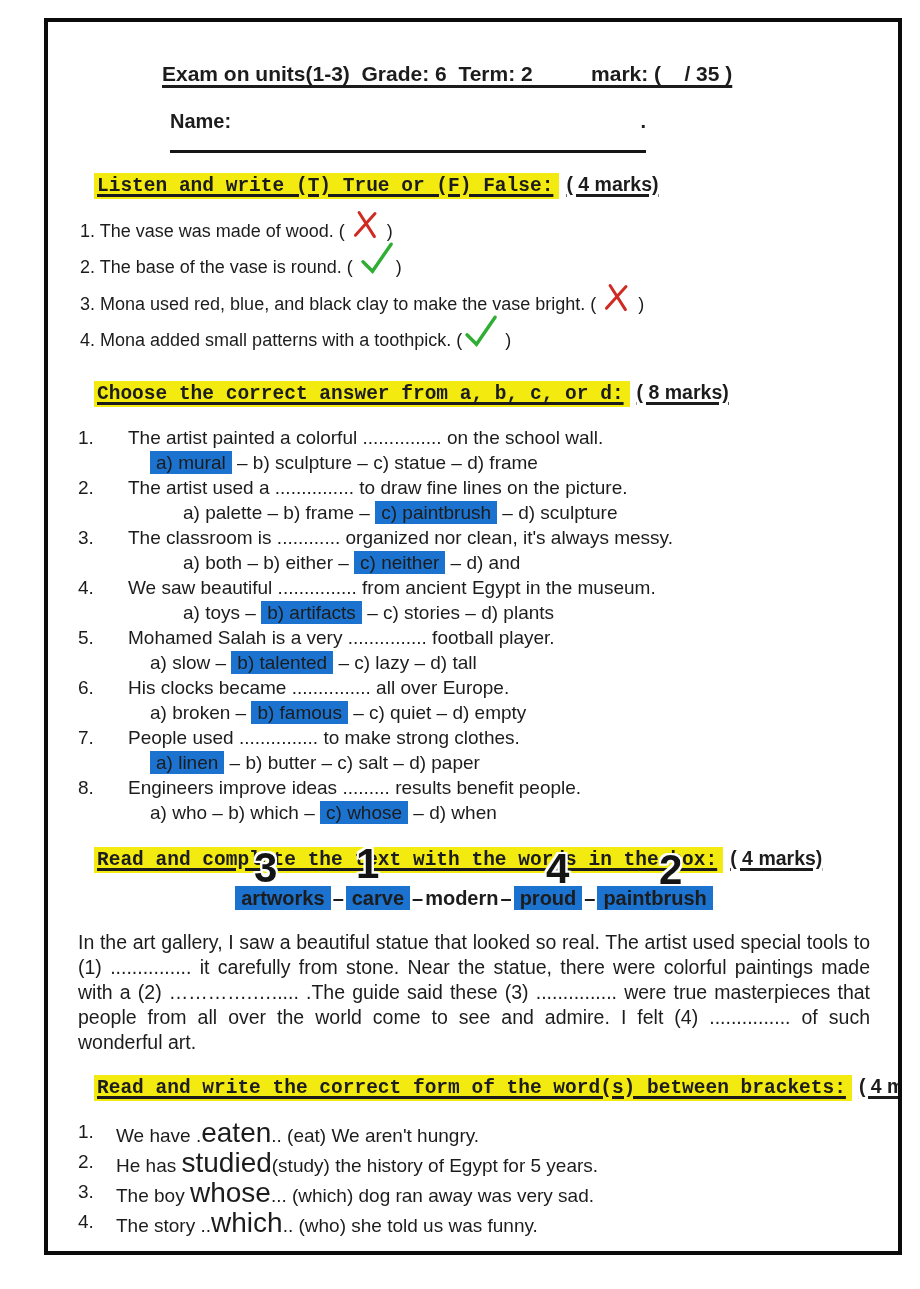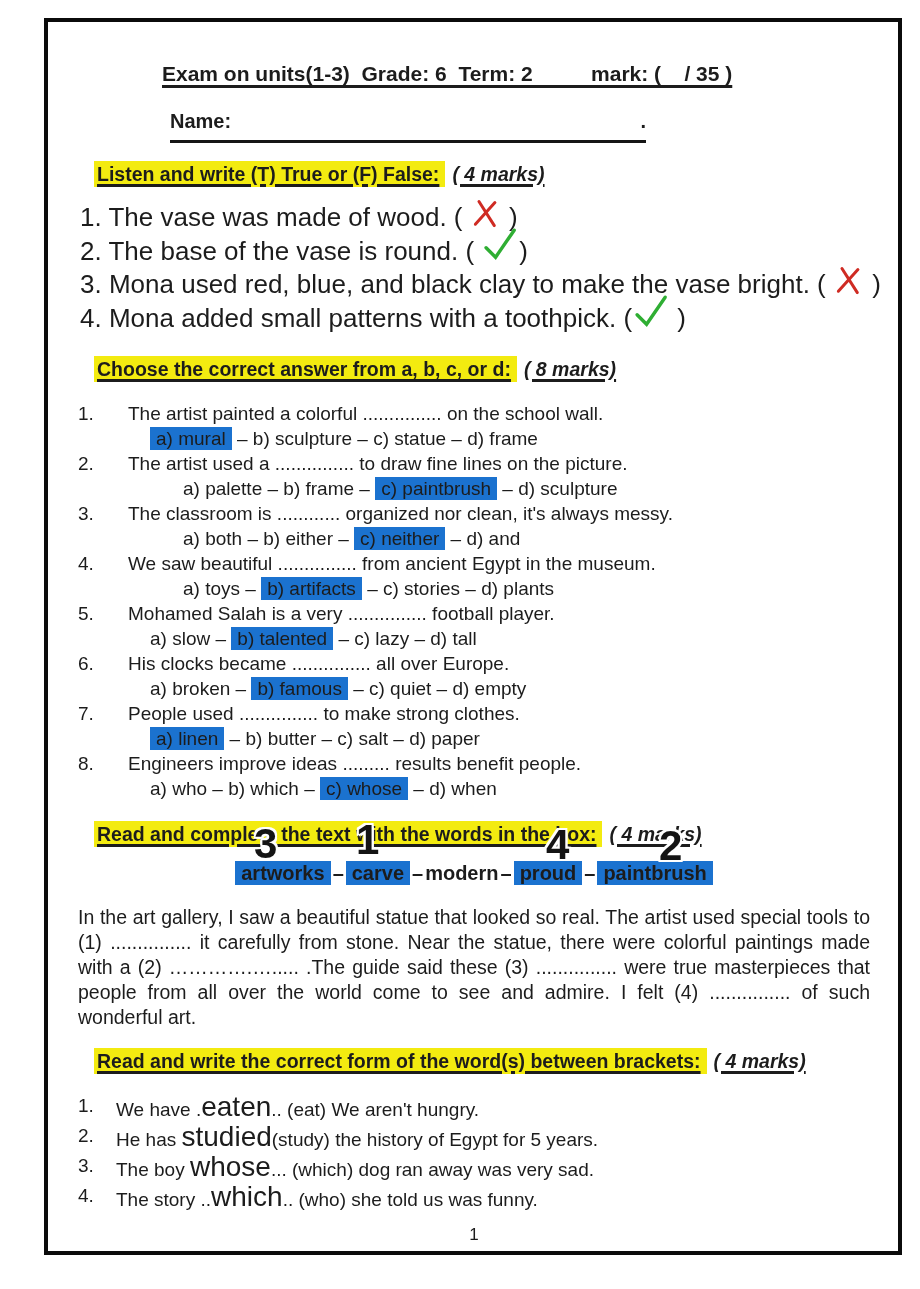--- a/index.html
+++ b/index.html
@@ -5,30 +5,30 @@
   html,body{margin:0;padding:0;background:#ffffff;}
   body{width:920px;height:1289px;position:relative;font-family:"Liberation Sans",sans-serif;color:#1c1c1c;-webkit-font-smoothing:antialiased;}
   .page{position:absolute;left:44px;top:18px;width:850px;height:1229px;border:4px solid #0b0b0b;background:#fff;overflow:hidden;}
   .content{padding:0 28px 0 30px;}
 
   .title{font-weight:bold;font-size:21px;margin:40px 0 0 84px;white-space:pre;
          text-decoration:underline;text-decoration-thickness:2.5px;text-underline-offset:4px;}
 
   .name-row{margin:24px 0 0 92px;width:476px;border-bottom:3px solid #151515;
             display:flex;justify-content:space-between;align-items:flex-end;
-            font-weight:bold;font-size:20px;padding-bottom:7px;}
+            font-weight:bold;font-size:20px;padding-bottom:17px;}
 
   h2.sec{font-size:19.5px;font-weight:bold;margin:20px 0 0 16px;white-space:pre;
          text-decoration:underline;text-decoration-thickness:2.5px;text-underline-offset:3px;}
-  .hl-yellow{background:#f3eb10;padding:2px 6px 2px 3px;}
-  .marks{margin-left:7px;font-style:italic;}
+  .hl-yellow{background:#f3eb10;padding:2px 6px 2px 3px;font-family:Liberation Mono, monospace;}
+  .marks{margin-left:7px;}
 
   .hl-blue{background:#1b72cf;padding:1px 6px;}
 
-  .tf-list{margin:18px 0 0 2px;font-size:26px;}
+  .tf-list{margin:18px 0 0 2px;font-size:18px;}
   .tf-row{line-height:25px;white-space:pre;}
   .mark{display:inline-block;vertical-align:middle;}
   .mark-cross{transform:translateY(-4px) rotate(4deg);margin:0 4px;}
   .mark-check{transform:translateY(-7px) rotate(-3deg);margin:0 1px;}
 
   .mcq-list{margin-top:20px;font-size:19px;}
   .mcq-item{display:flex;line-height:25px;}
   .mcq-num{width:50px;flex:none;}
   .mcq-opts{margin-left:55px;white-space:pre;}
   .mcq-opts.tight{margin-left:22px;}

